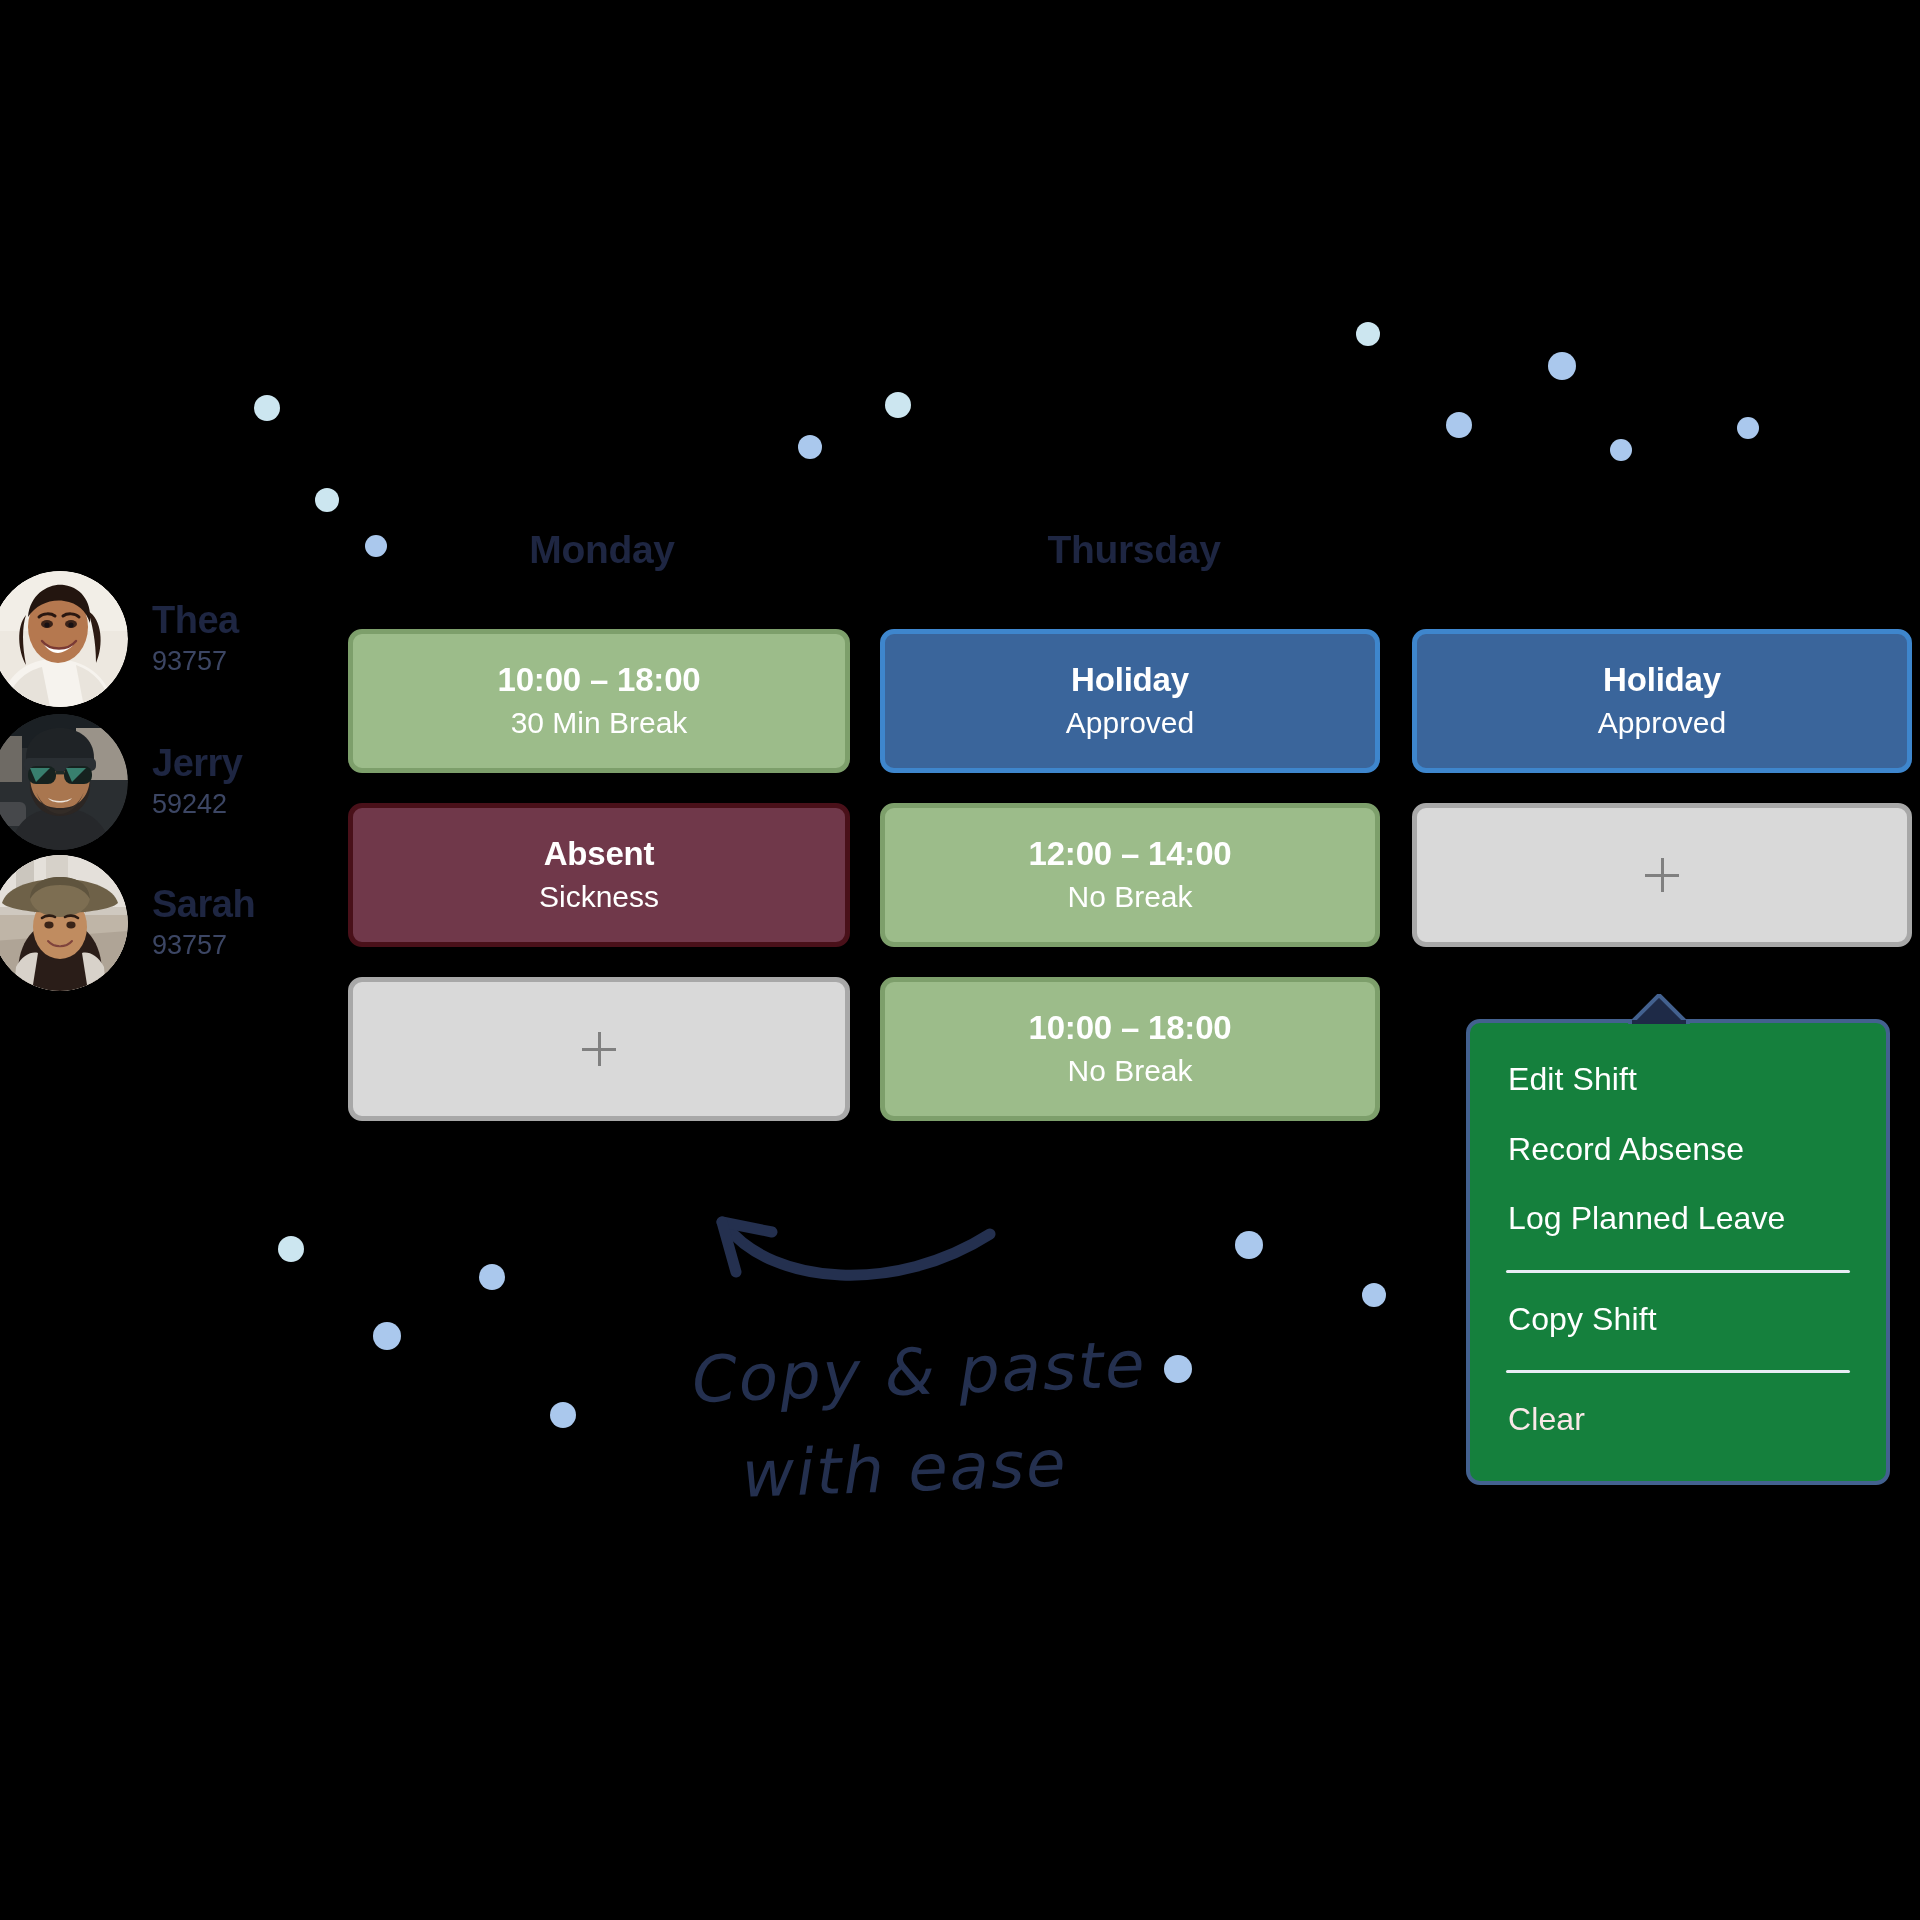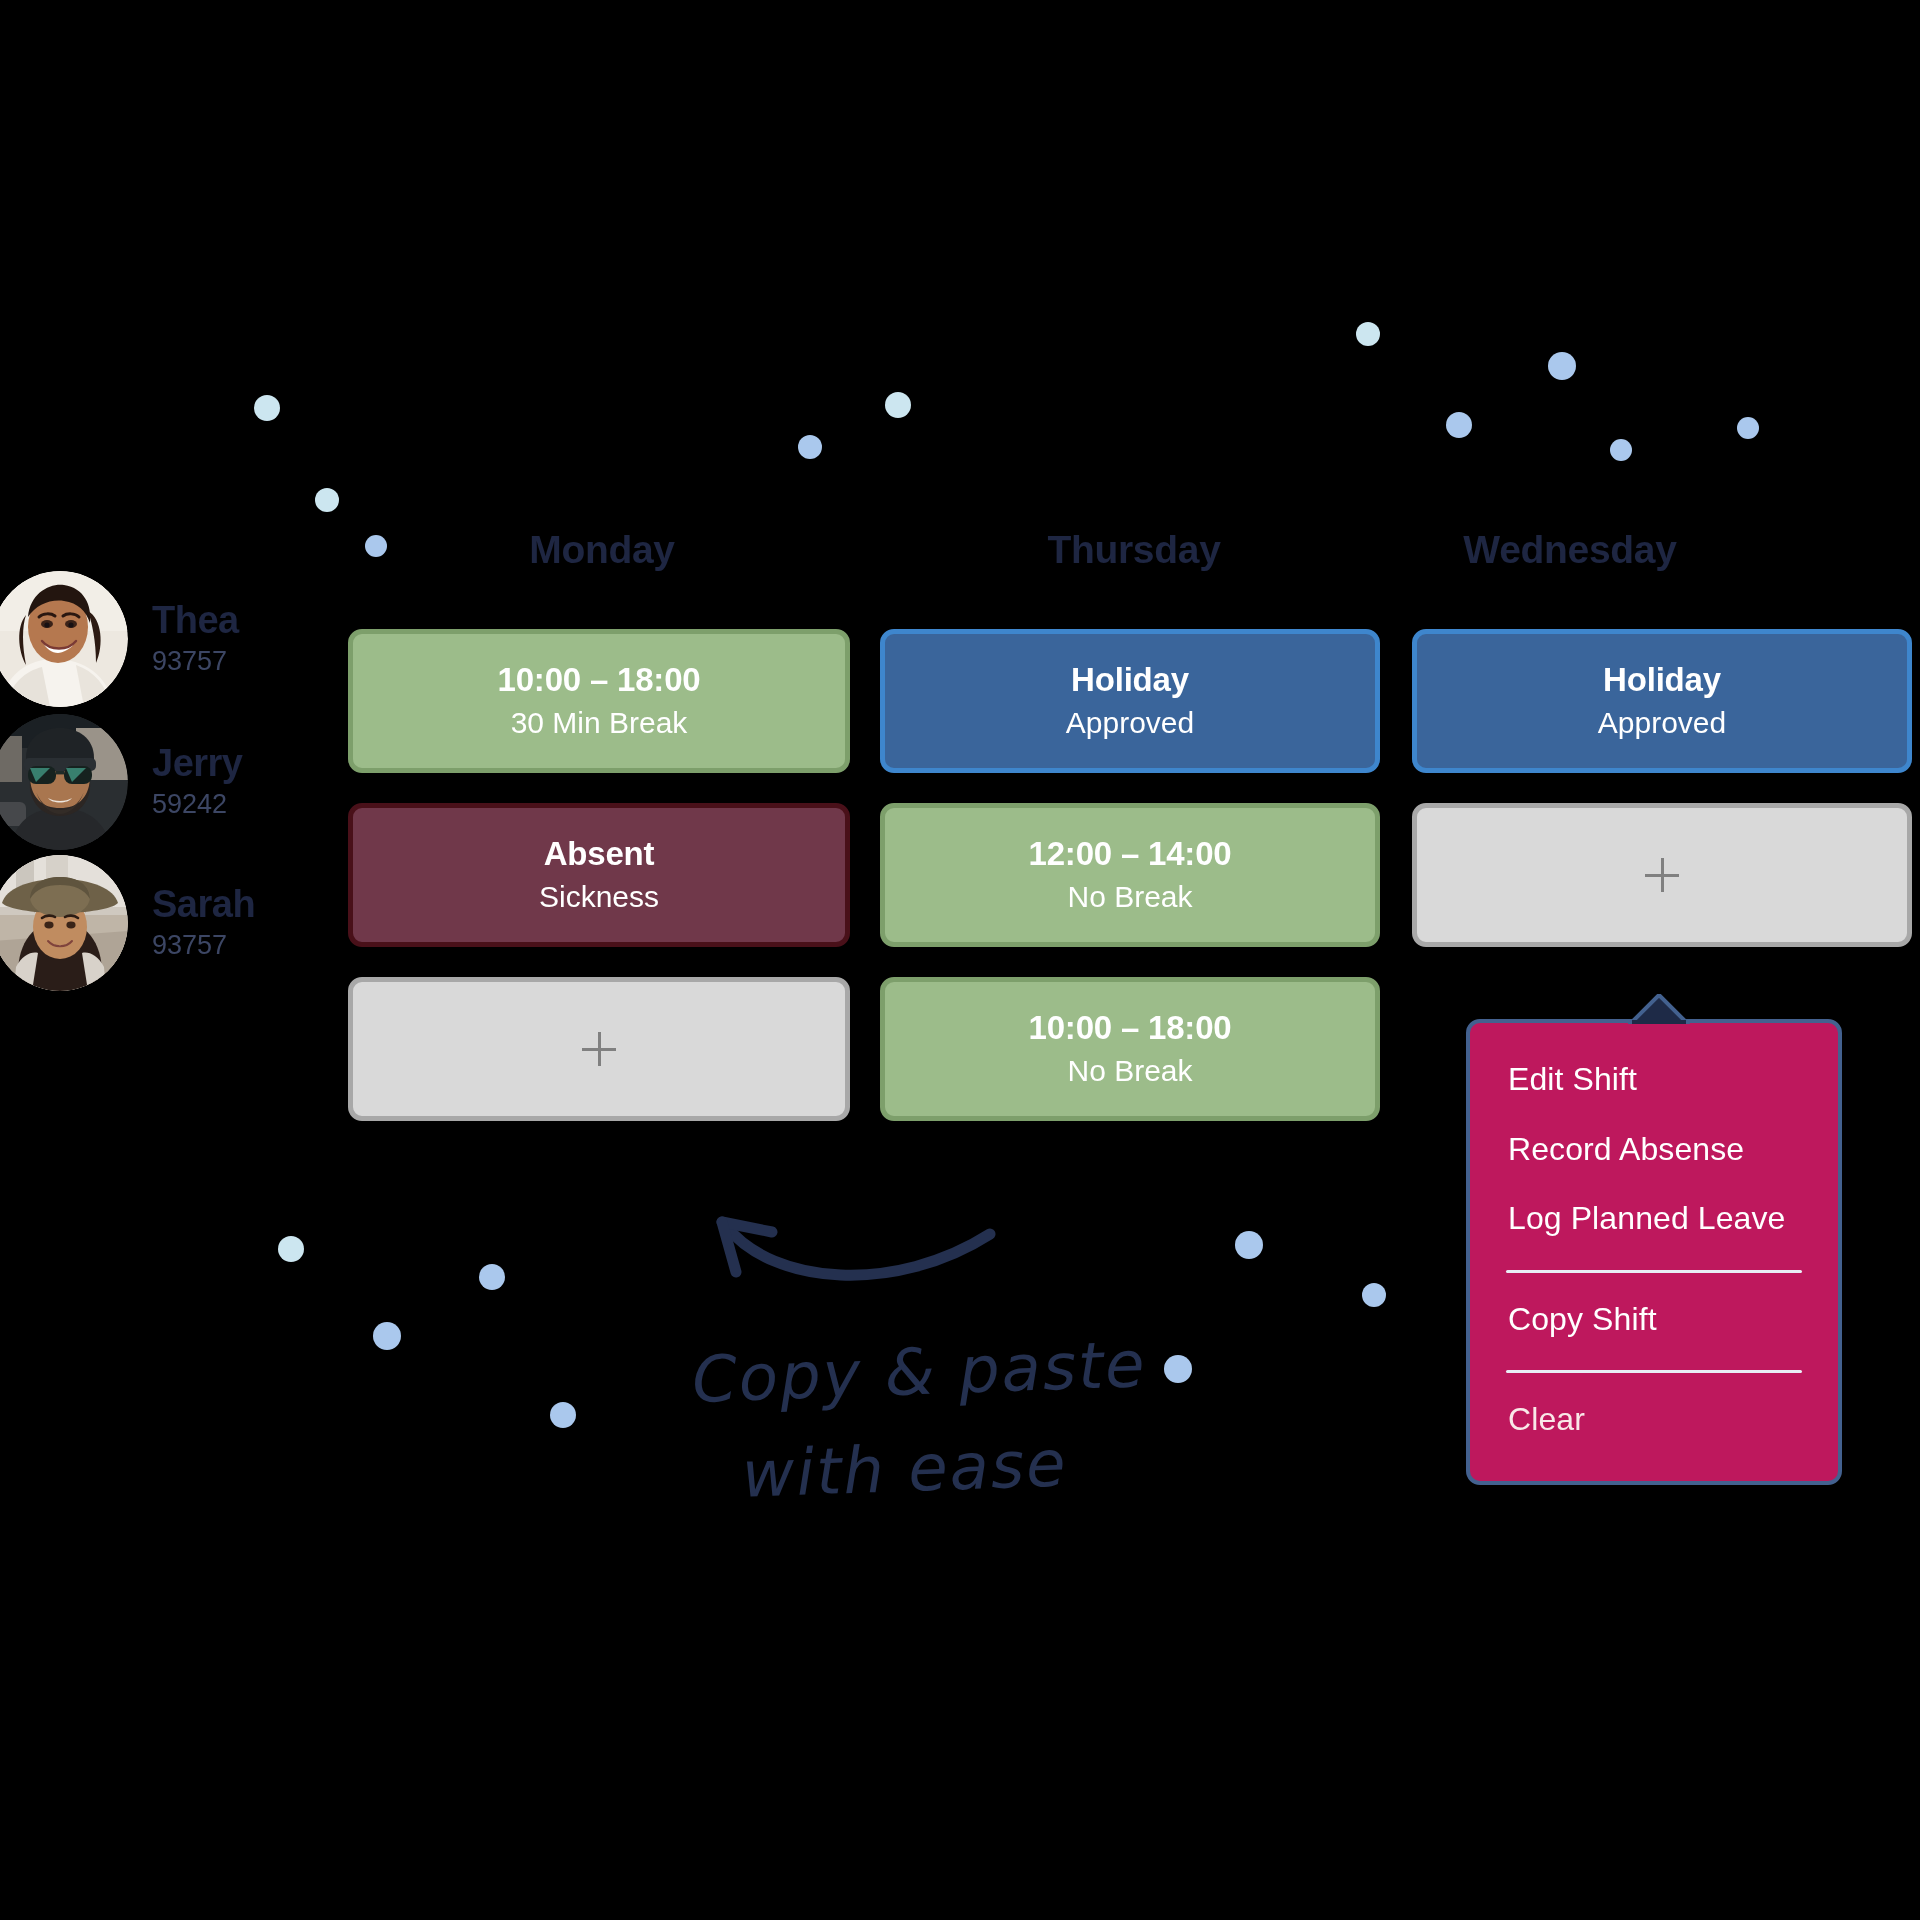--- a/index.html
+++ b/index.html
@@ -118,22 +118,22 @@
     background: #808080;
   }
   .plus-icon::before { left: 16px; top: 0; width: 3px; height: 34px; }
   .plus-icon::after  { top: 16px; left: 0; height: 3px; width: 34px; }
 
   
   #context-menu {
     position: absolute;
     left: 1466px;
     top: 1019px;
-    width: 376px;
-    background: #be185d;
+    width: 424px;
+    background: #15803d;
     border: 4px solid #43618F;
     border-radius: 14px;
     box-sizing: border-box;
     padding: 40px 36px 44px 36px;
   }
   #context-menu .arrow {
     position: absolute;
     top: -29px;
     left: 158px;
     width: 62px;
@@ -199,21 +199,20 @@
       <div class="dot" style="left: 479px; top: 1264px; width: 26px; height: 26px; background: rgb(170, 200, 237);"></div>
       <div class="dot" style="left: 373px; top: 1322px; width: 28px; height: 28px; background: rgb(170, 200, 237);"></div>
       <div class="dot" style="left: 550px; top: 1402px; width: 26px; height: 26px; background: rgb(170, 200, 237);"></div>
       <div class="dot" style="left: 1164px; top: 1355px; width: 28px; height: 28px; background: rgb(170, 200, 237);"></div>
       <div class="dot" style="left: 1235px; top: 1231px; width: 28px; height: 28px; background: rgb(170, 200, 237);"></div>
       <div class="dot" style="left: 1362px; top: 1283px; width: 24px; height: 24px; background: rgb(170, 200, 237);"></div>
     </div>
 
   <div class="day-header" style="left:352px; top:528px; width:500px;">Monday</div>
   <div class="day-header" style="left:884px; top:528px; width:500px;">Thursday</div>
-  <div class="day-header" style="left:1320px; top:528px; width:500px;">Wednesday</div>
 
   <div class="employee" style="left:-8px; top:564px;">
     <div class="avatar">
       <svg viewBox="0 0 136 136" xmlns="http://www.w3.org/2000/svg" aria-hidden="true">
         <defs>
           <clipPath id="clipT">
               <circle cx="68" cy="68" r="68"></circle>
             </clipPath>
         </defs>
         <g clip-path="url(#clipT)">

